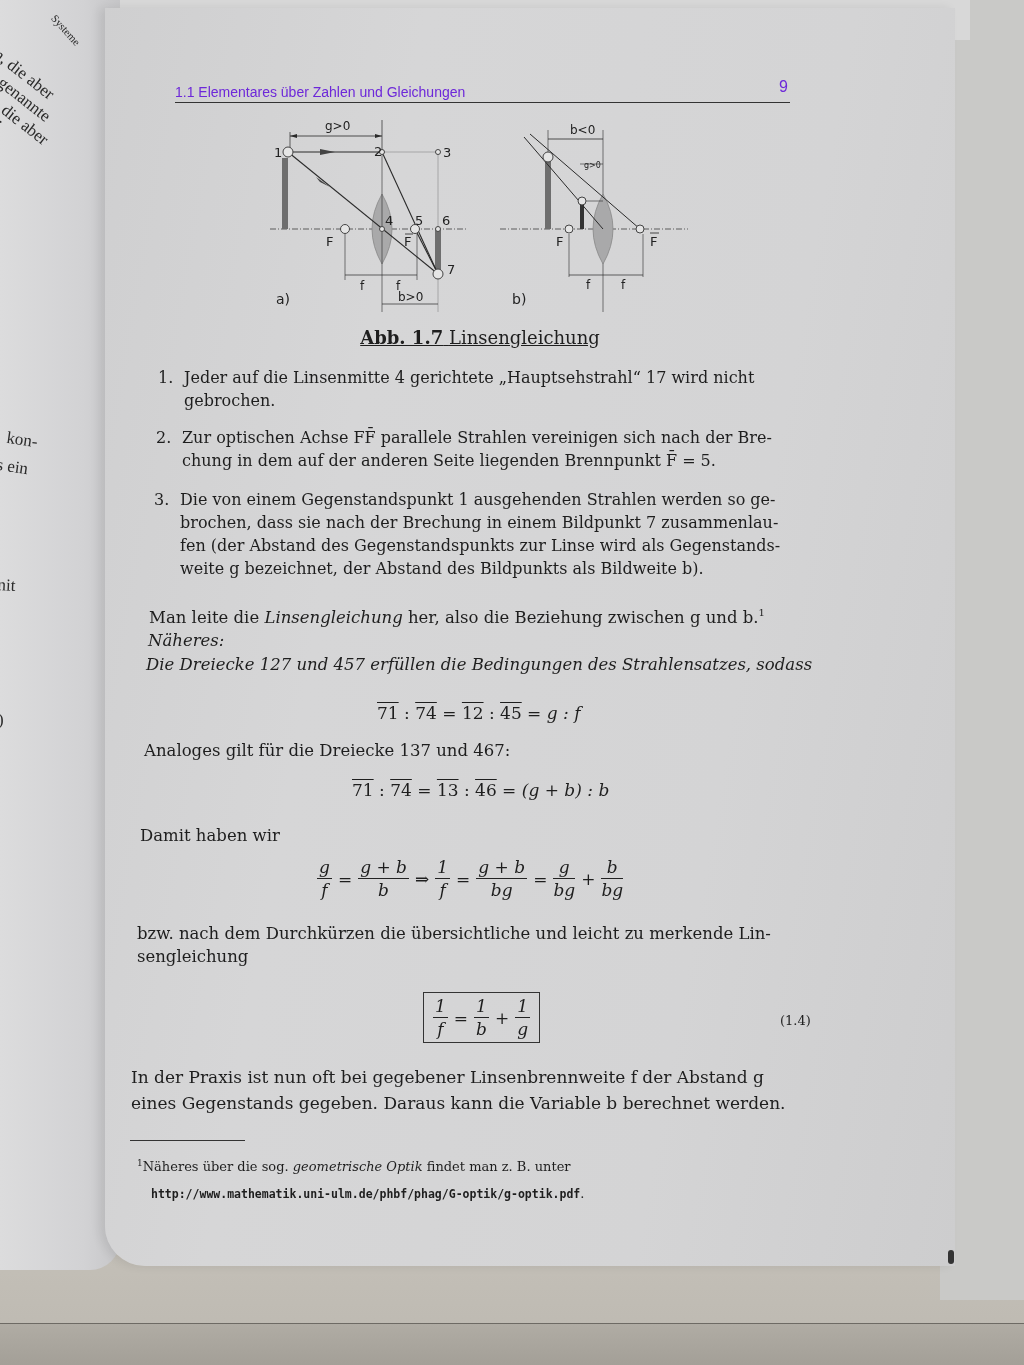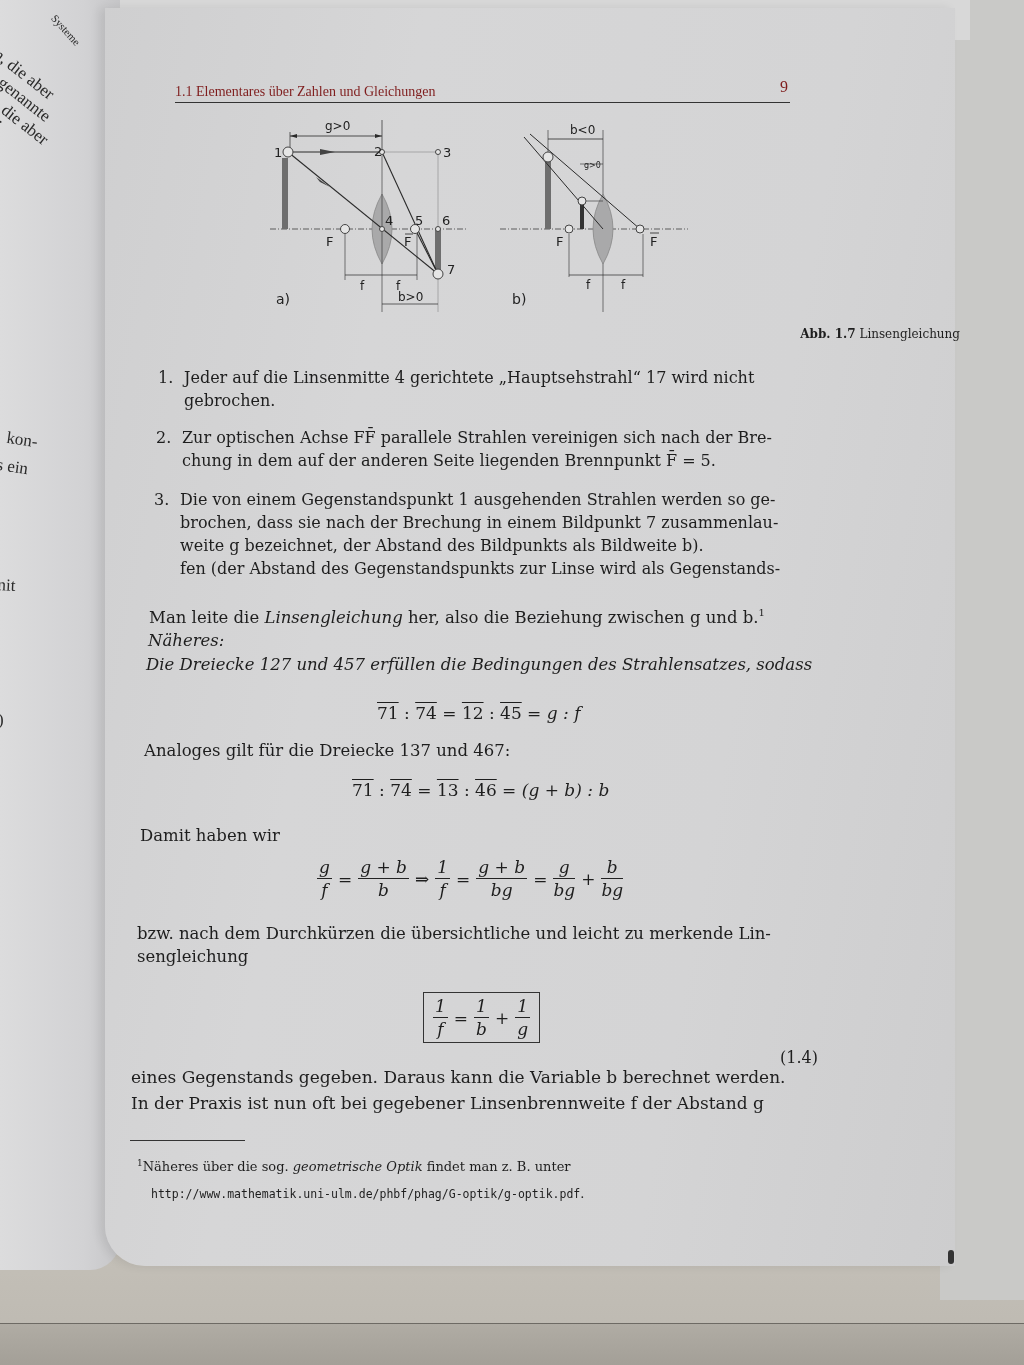--- a/index.html
+++ b/index.html
@@ -26,45 +26,45 @@
   .page {
     position:absolute; left:105px; top:8px; width:850px; height:1258px;
     background:linear-gradient(100deg,#cfcfd0 0%,#d6d6d7 30%,#d4d4d5 70%,#cdcdce 100%);
     border-bottom-left-radius:40px;
     box-shadow: -6px 0 10px rgba(0,0,0,0.08);
   }
   
   .run-head {
     position:absolute; left:175px; top:80px; width:615px; height:22px;
     border-bottom:1.5px solid #333;
-    font-family:Liberation Serif, serif; font-size:14px; color:#7f1d1d;
+    font-family:Liberation Sans, sans-serif; font-size:14px; color:#6d28d9;
   }
   .run-head .title { position:absolute; left:0; bottom:2px; }
   .run-head .pno { position:absolute; right:2px; bottom:6px; font-size:16px; }
   
   .figure { position:absolute; left:260px; top:112px; width:440px; height:200px; }
-  .caption { position:absolute; left:0; top:327px; width:960px; text-align:right; font-size:12px; }
+  .caption { position:absolute; left:0; top:327px; width:960px; text-align:center; font-size:18px;text-decoration:underline; }
   .caption b { font-weight:bold; }
   
   .txt { position:absolute; font-size:16.5px; line-height:23px; color:#1e1e1e; }
   .list-item { position:absolute; font-size:16px; line-height:23px; }
   .list-item .num { position:absolute; left:0; top:0; }
   .list-item .body { position:absolute; left:26px; top:0; }
   .math { font-family:"DejaVu Serif", serif; font-style:italic; }
   .ol { text-decoration:overline; font-style:normal; }
   .eq { position:absolute; font-size:17px; white-space:nowrap; }
   .frac { display:inline-block; vertical-align:middle; text-align:center; margin:0 3px; }
   .frac .n { display:block; border-bottom:1px solid #222; padding:0 2px; line-height:22px; font-style:italic; }
   .frac .d { display:block; line-height:22px; font-style:italic; }
   .op { display:inline-block; vertical-align:middle; margin:0 3px; }
   .boxed { border:1.2px solid #333; padding:2px 6px; display:inline-block; }
-  .eqno { position:absolute; font-size:16px;margin-top:35px; }
+  .eqno { position:absolute; font-size:13px; }
   .fn-rule { position:absolute; left:130px; top:1140px; width:115px; height:1px; background:#333; }
   .fn { position:absolute; left:137px; top:1150px; font-size:13px; line-height:27px; }
-  .fn .url { font-family:"DejaVu Sans Mono", monospace; font-size:11.5px; font-weight:normal;margin-top:40px; }
+  .fn .url { font-family:"DejaVu Sans Mono", monospace; font-size:11.5px; font-weight:bold;margin-top:40px; }
   .bottom-mark { position:absolute; left:948px; top:1250px; width:6px; height:14px; background:#333; border-radius:3px; }
 </style>
 </head>
 <body>
 
 <div class="desk"></div>
 <div class="desk-edge"></div>
 <div class="right-bg"></div>
 <div class="top-strip"></div>
 
@@ -209,22 +209,22 @@
   <div class="body">
     <div>Zur optischen Achse FF̄ parallele Strahlen vereinigen sich nach der Bre-</div>
     <div>chung in dem auf der anderen Seite liegenden Brennpunkt F̄ = 5.</div>
   </div>
 </div>
 <div class="list-item" style="left:154px; top:488px; width:655px;">
   <span class="num">3.</span>
   <div class="body">
     <div>Die von einem Gegenstandspunkt 1 ausgehenden Strahlen werden so ge-</div>
     <div>brochen, dass sie nach der Brechung in einem Bildpunkt 7 zusammenlau-</div>
+    <div>fen (der Abstand des Gegenstandspunkts zur Linse wird als Gegenstands-</div>
     <div>weite g bezeichnet, der Abstand des Bildpunkts als Bildweite b).</div>
-    <div>fen (der Abstand des Gegenstandspunkts zur Linse wird als Gegenstands-</div>
   </div>
 </div>
 
 <div class="txt" style="left:149px; top:601px;">
   <span>Man leite die </span><i>Linsengleichung</i><span> her, also die Beziehung zwischen g und b.</span><sup style="font-size:10px">1</sup>
 </div>
 <div class="txt" style="left:148px; top:629px; font-style:italic;">Näheres:</div>
 <div class="txt" style="left:146px; top:653px; width:680px;font-style:italic;">
   <div>Die Dreiecke 127 und 457 erfüllen die Bedingungen des Strahlensatzes, sodass</div>
 </div>
@@ -249,22 +249,22 @@
   <div>bzw. nach dem Durchkürzen die übersichtliche und leicht zu merkende Lin-</div>
   <div>sengleichung</div>
 </div>
 
 <div class="eq" style="left:423px; top:992px;">
   <span class="boxed"><span class="frac"><span class="n">1</span><span class="d">f</span></span><span class="op">=</span><span class="frac"><span class="n">1</span><span class="d">b</span></span><span class="op">+</span><span class="frac"><span class="n">1</span><span class="d">g</span></span></span>
 </div>
 <div class="eqno" style="left:780px; top:1013px;">(1.4)</div>
 
 <div class="txt" style="left:131px; top:1064px; width:710px; font-size:17px; line-height:26px;">
+  <div>In der Praxis ist nun oft bei gegebener Linsenbrennweite f der Abstand g</div>
   <div>eines Gegenstands gegeben. Daraus kann die Variable b berechnet werden.</div>
-  <div>In der Praxis ist nun oft bei gegebener Linsenbrennweite f der Abstand g</div>
 </div>
 
 <div class="fn-rule"></div>
 <div class="fn">
   <div><sup style="font-size:9px">1</sup><span>Näheres über die sog. </span><i>geometrische Optik</i><span> findet man z. B. unter</span></div>
   <div style="padding-left:14px;"><span class="url">http://www.mathematik.uni-ulm.de/phbf/phag/G-optik/g-optik.pdf</span><span>.</span></div>
 </div>
 
 <div class="bottom-mark"></div>
 

